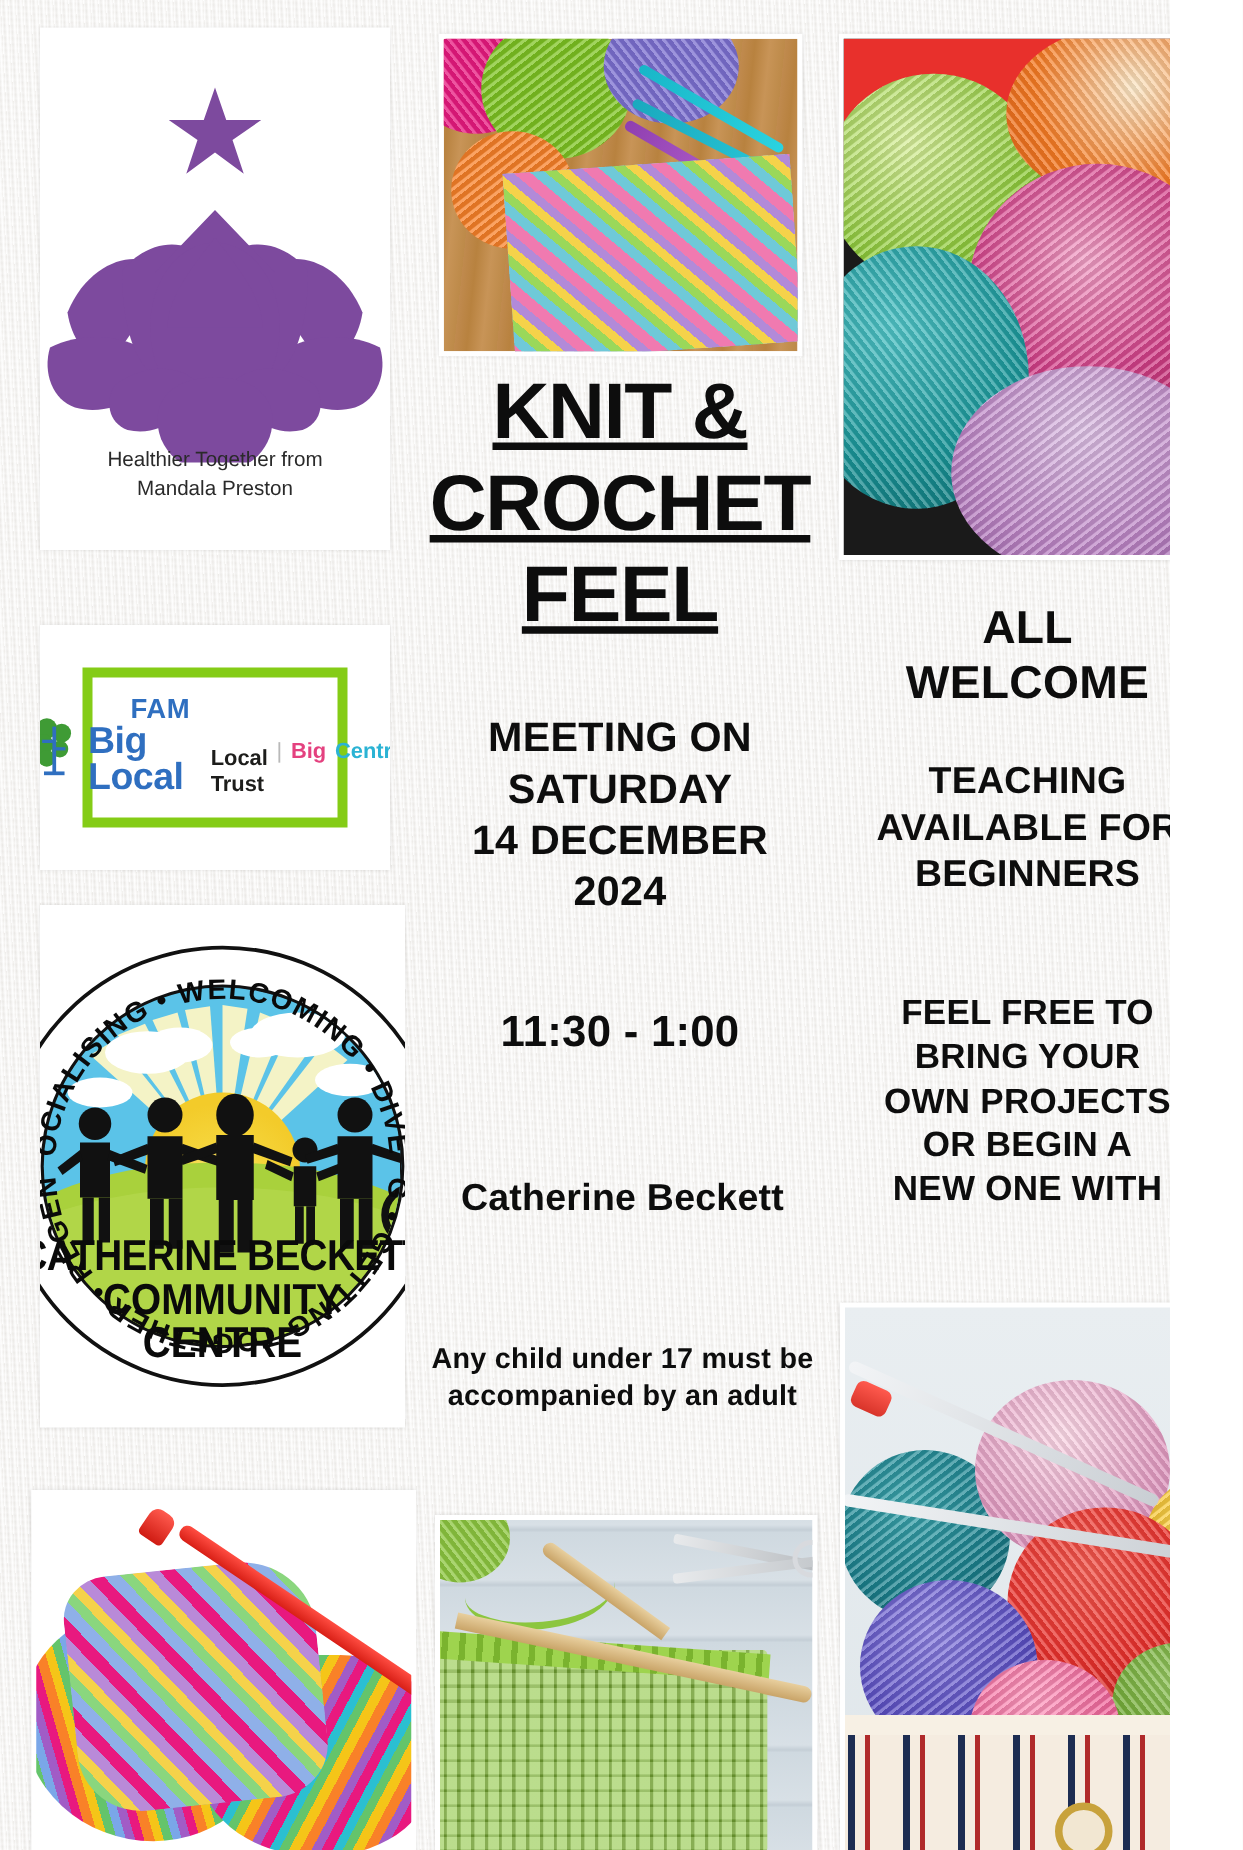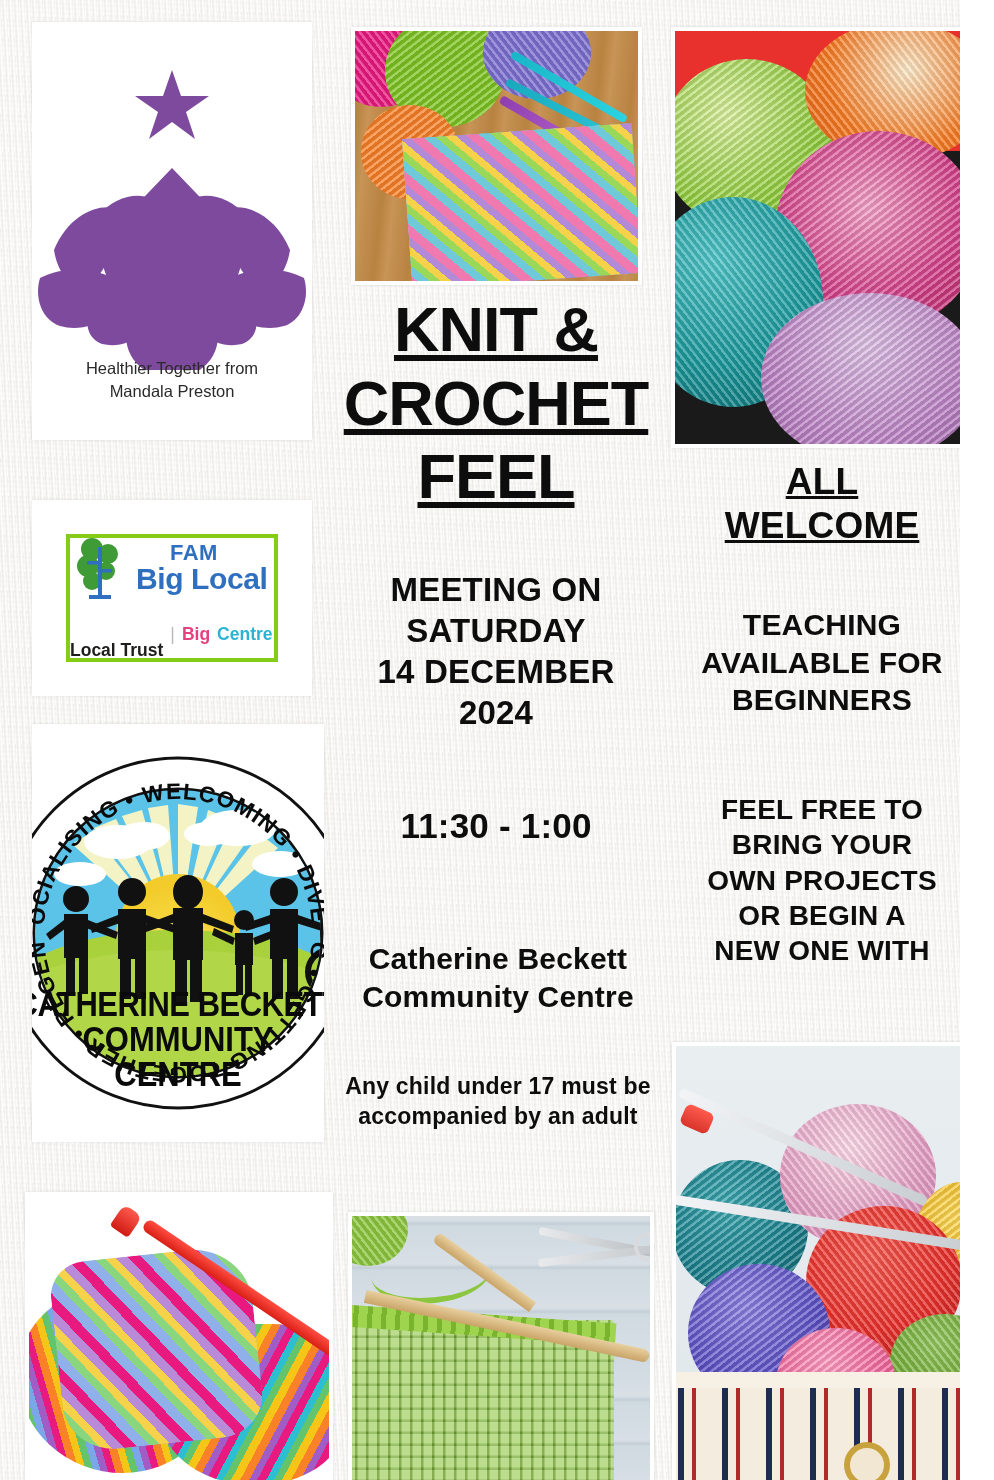--- a/index.html
+++ b/index.html
@@ -14,21 +14,20 @@
   .poster {
     position: relative;
     width: 936px;
     height: 1480px;
     overflow: hidden;
     background-color: #f4f3f1;
     background-image:
       repeating-linear-gradient(87deg, rgba(255,255,255,0.85) 0px, rgba(233,231,228,0.55) 2px, rgba(255,255,255,0.9) 4px, rgba(238,236,233,0.5) 6px),
       repeating-linear-gradient(3deg, rgba(255,255,255,0.7) 0px, rgba(228,226,223,0.45) 3px, rgba(255,255,255,0.8) 5px),
       linear-gradient(160deg, #f7f6f4 0%, #efedea 45%, #f6f5f3 100%);
-    padding-left: 24px;
   }
 
   
   .abs { position: absolute; }
 
   
   .card {
     background: #ffffff;
     box-shadow: 0 0 3px rgba(0,0,0,0.10);
     overflow: hidden;
@@ -101,26 +100,26 @@
     line-height: 1.35;
     color: #2a2a2a;
     font-weight: normal;
   }
 
   
   .biglocal-box {
     position: absolute;
     left: 34px; top: 34px;
     right: 34px; bottom: 34px;
-    border: 4px solid #84cc16;
+    border: 8px solid #84cc16;
     background: #ffffff;
     display: flex;
-    flex-direction: column;
+    flex-direction: row;
     justify-content: center;
-    align-items: flex-start;
+    align-items: center;
   }
   .bl-top {
     display: flex;
     align-items: center;
     justify-content: center;
     gap: 2px;
     margin-bottom: 2px;
   }
   .bl-words { position: relative; text-align: left; }
   .bl-fam {
@@ -502,26 +501,25 @@
     <div>MEETING ON</div>
     <div>SATURDAY</div>
     <div>14 DECEMBER</div>
     <div>2024</div>
   </div>
 
   <div class="abs txt time" style="left:336px; top:805px; width:320px;">11:30 - 1:00</div>
 
   <div class="abs txt venue" style="left:330px; top:940px; width:336px;">
     <div>Catherine Beckett</div>
-    <div>Community Centre</div>
   </div>
 
   <div class="abs txt note" style="left:338px; top:1072px; width:320px;">Any child under 17 must be accompanied by an adult</div>
 
-  <div class="abs txt allwelcome" style="left:676px; top:460px; width:292px;text-decoration:underline;">
+  <div class="abs txt allwelcome" style="left:676px; top:480px; width:292px;">
     <div>ALL</div>
     <div>WELCOME</div>
   </div>
 
   <div class="abs txt teaching" style="left:674px; top:606px; width:296px;">
     <div>TEACHING</div>
     <div>AVAILABLE FOR</div>
     <div>BEGINNERS</div>
   </div>
 

